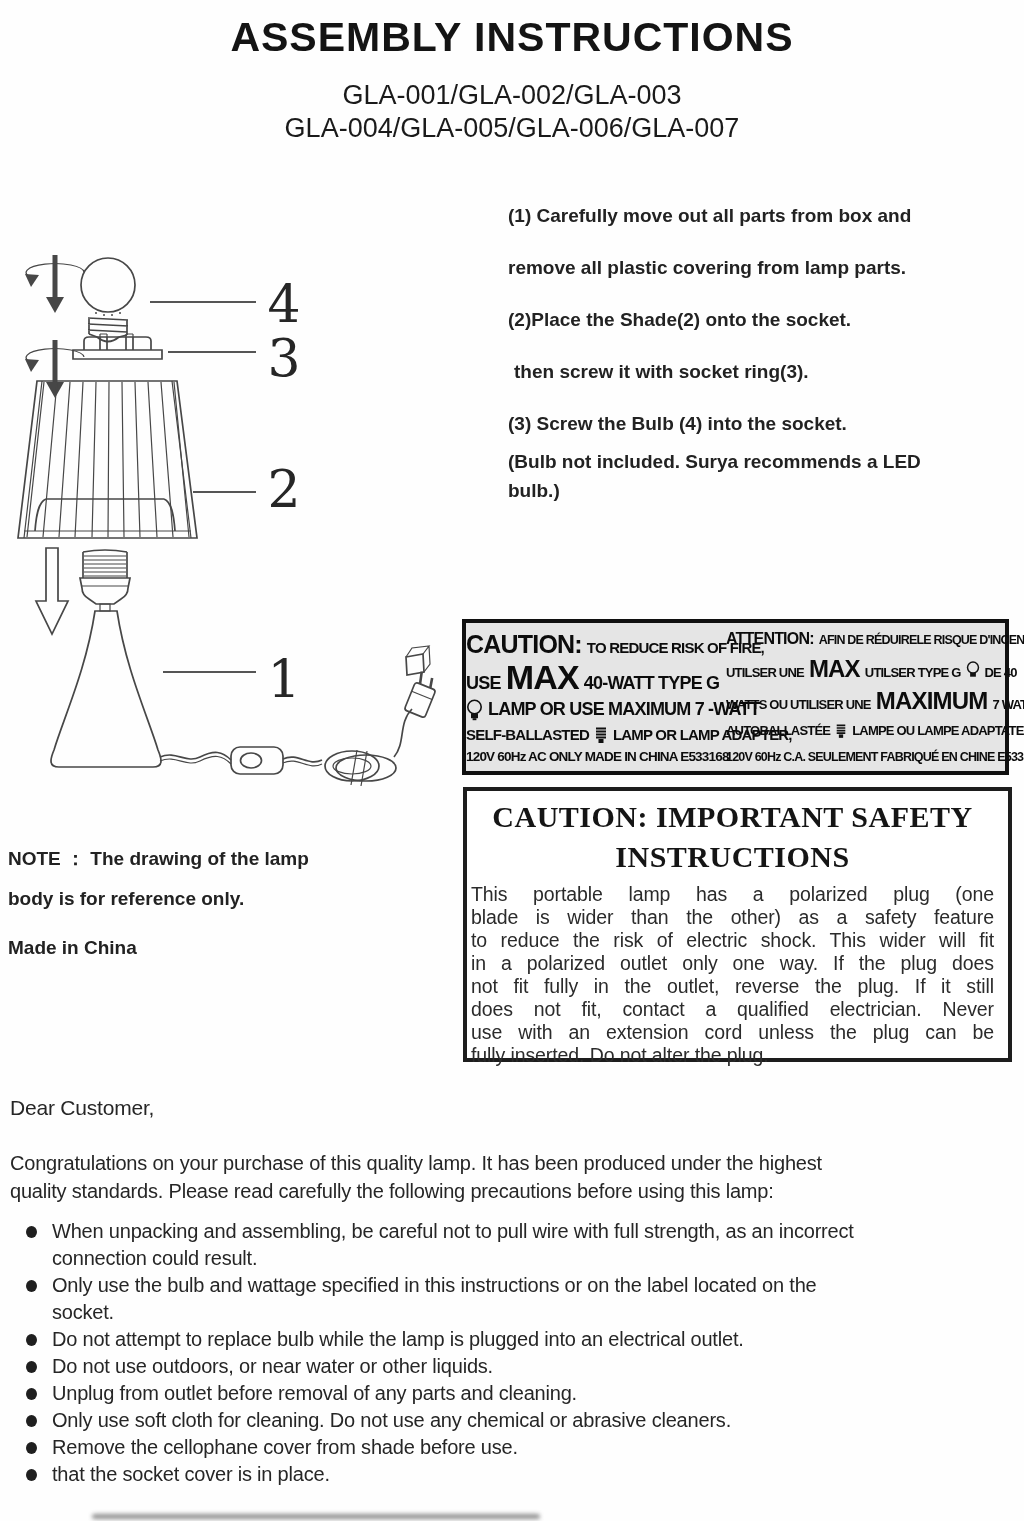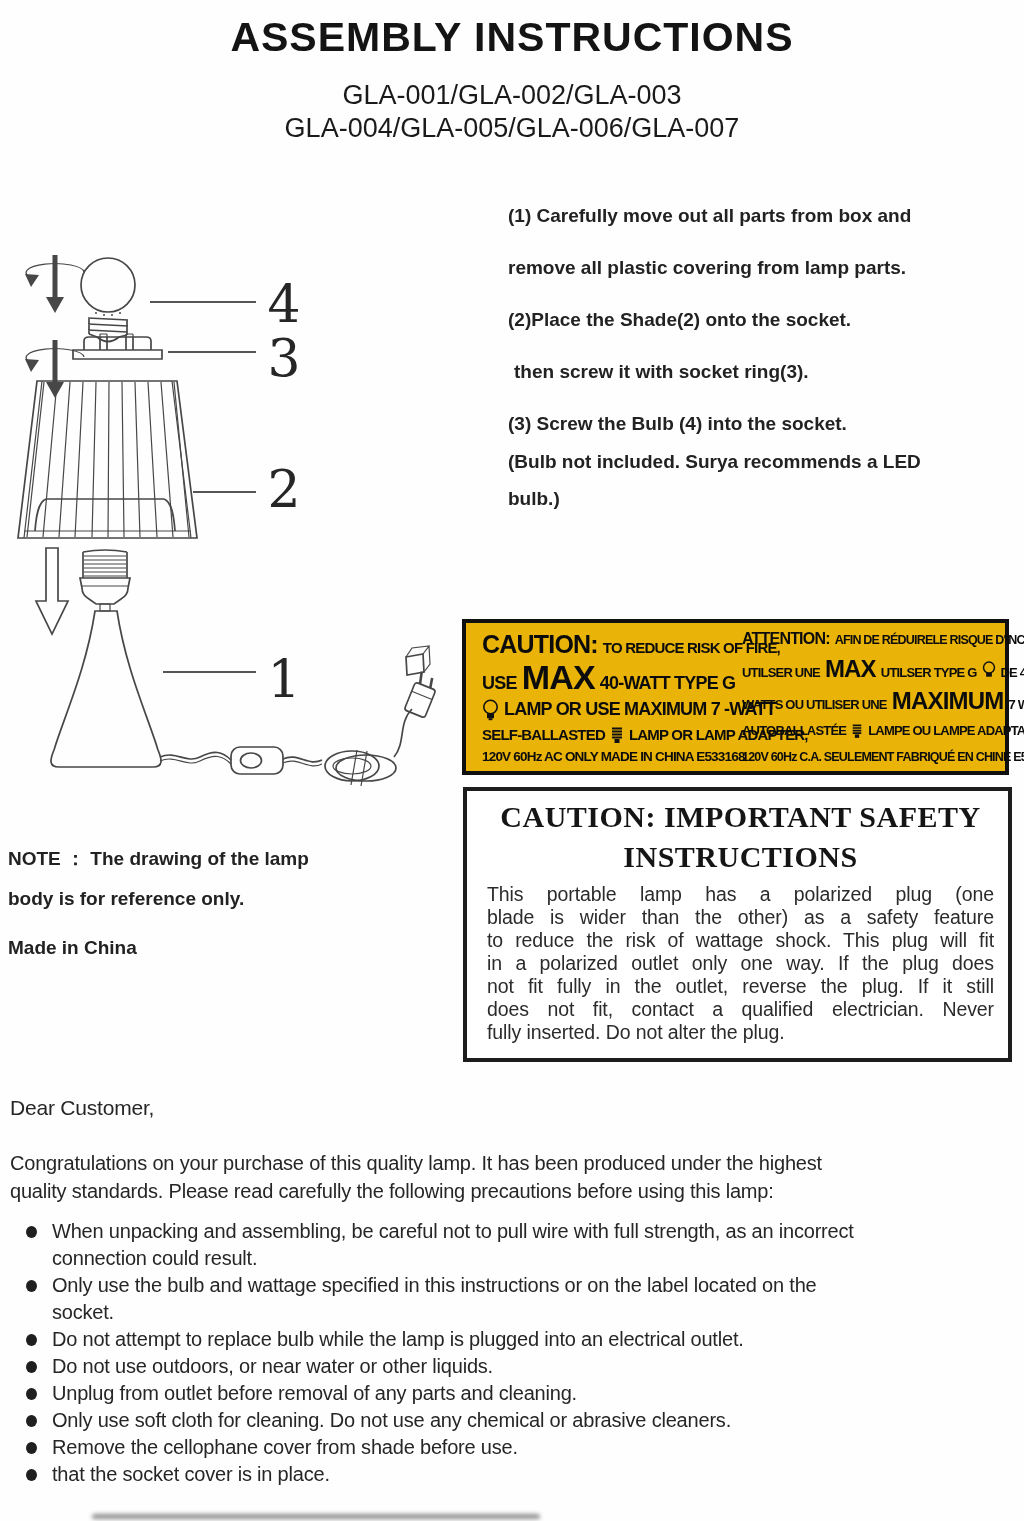--- a/index.html
+++ b/index.html
@@ -18,36 +18,36 @@
     font-size:41px;font-weight:bold;letter-spacing:1px;color:#141414;}
   .models{position:absolute;left:0;top:79px;width:100%;text-align:center;
     font-size:27px;font-weight:normal;line-height:33px;color:#1a1a1a;letter-spacing:0px;}
 
   
   .steps{position:absolute;left:508px;top:205px;width:505px;
     font-size:19px;font-weight:bold;color:#222;line-height:22px;}
   .step{margin-top:30px;}
   .step:first-child{margin-top:0;}
   .step.tight{margin-top:16px;}
-  .step.tighter{margin-top:15px;}
+  .step.tighter{margin-top:7px;}
   .step.indent{padding-left:6px;}
 
   
   .diagram{position:absolute;left:0;top:245px;width:460px;height:595px;}
   .diagram path,.diagram line,.diagram circle,.diagram ellipse,.diagram rect,.diagram polyline{
     stroke:#474747;stroke-width:1.7;fill:none;}
   .diagram .thin{stroke-width:1.2;}
   .diagram .leader{stroke:#555;stroke-width:1.8;}
   .diagram .solid{fill:#474747;stroke:none;}
   .diagram text{font-family:"DejaVu Serif","Liberation Serif",serif;font-size:52px;
     fill:#262626;text-anchor:middle;stroke:none;}
 
   
   .caution-label{position:absolute;left:462px;top:619px;width:547px;height:156px;
-    border:4px solid #101010;background:#eab308;display:flex;gap:10px;padding:7px 16px;}
+    border:4px solid #101010;background:#e5e5e5;display:flex;gap:10px;padding:7px 0;}
   .cl-col{display:flex;flex-direction:column;justify-content:space-between;}
   .cl-col.en{width:250px;}
   .cl-col.fr{width:267px;}
   .cl-row{display:flex;align-items:baseline;gap:5px;white-space:nowrap;
     font-weight:bold;color:#0c0c0c;letter-spacing:-0.8px;}
   .cl-row .ico{align-self:center;flex:0 0 auto;}
   .en .h{font-size:25px;}
   .en .s1{font-size:15px;}
   .en .t{font-size:18px;}
   .en .max{font-size:34px;line-height:26px;}
@@ -55,21 +55,21 @@
   .en .fine{font-size:13.5px;text-align:right;}
   .fr .h{font-size:16px;}
   .fr .s1{font-size:12.5px;}
   .fr .t{font-size:13px;}
   .fr .max{font-size:24px;line-height:20px;}
   .fr .t4{font-size:13px;}
   .fr .fine{font-size:12.5px;}
 
   
   .safety-box{position:absolute;left:463px;top:787px;width:549px;height:275px;
-    border:4px solid #1d1d1d;background:#fff;padding:6px 14px 0 20px;}
+    border:4px solid #1d1d1d;background:#fff;padding:6px 14px 0 4px;}
   .sb-title{font-family:"Liberation Serif",serif;font-weight:bold;text-align:center;
     font-size:30px;line-height:40px;color:#151515;letter-spacing:0.5px;}
   .sb-body{margin-top:6px;font-size:19.5px;line-height:23px;color:#2b2b2b;letter-spacing:-0.1px;}
   .sb-line{text-align:justify;text-align-last:justify;}
   .sb-line.last{text-align-last:left;}
 
   
   .note{position:absolute;left:8px;top:848px;width:340px;font-size:19px;font-weight:bold;
     color:#222;line-height:22px;}
   .note .l2{margin-top:18px;}
@@ -256,24 +256,25 @@
   </div>
 
   <div class="safety-box">
     <div class="sb-title">
       <div>CAUTION: IMPORTANT SAFETY</div>
       <div>INSTRUCTIONS</div>
     </div>
     <div class="sb-body">
       <div class="sb-line">This portable lamp has a polarized plug (one</div>
       <div class="sb-line">blade is wider than the other) as a safety feature</div>
-      <div class="sb-line">to reduce the risk of wattage shock. This plug will fit</div>
+      <div class="sb-line">to reduce the risk of electric shock. This wider will fit</div>
       <div class="sb-line">in a polarized outlet only one way. If the plug does</div>
       <div class="sb-line">not fit fully in the outlet, reverse the plug. If it still</div>
       <div class="sb-line">does not fit, contact a qualified electrician. Never</div>
+      <div class="sb-line">use with an extension cord unless the plug can be</div>
       <div class="sb-line last">fully inserted. Do not alter the plug.</div>
     </div>
   </div>
 
   <div class="note">
     <div>NOTE ： The drawing of the lamp</div>
     <div class="l2">body is for reference only.</div>
     <div class="l3">Made in China</div>
   </div>
 

